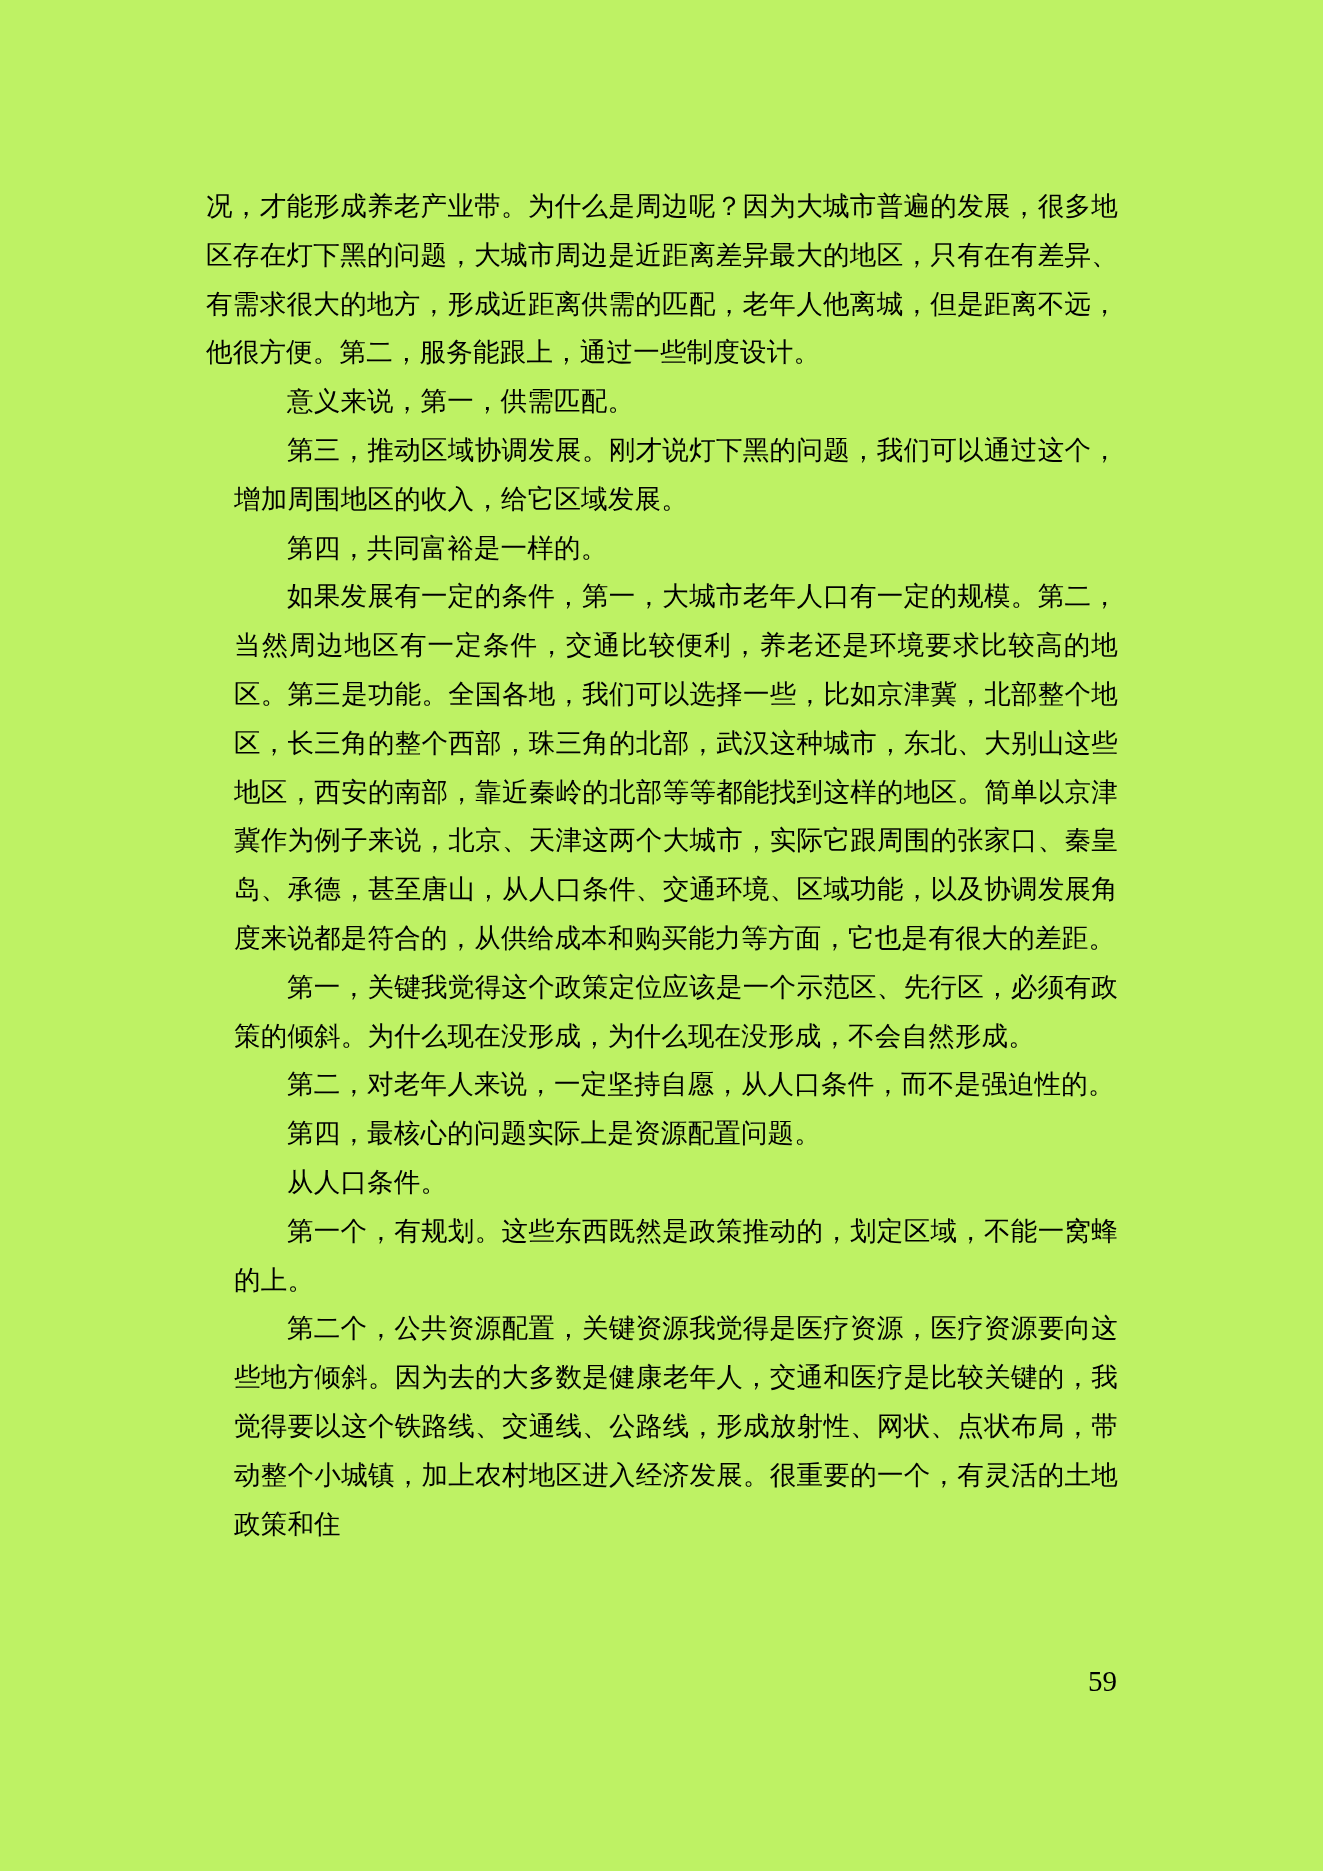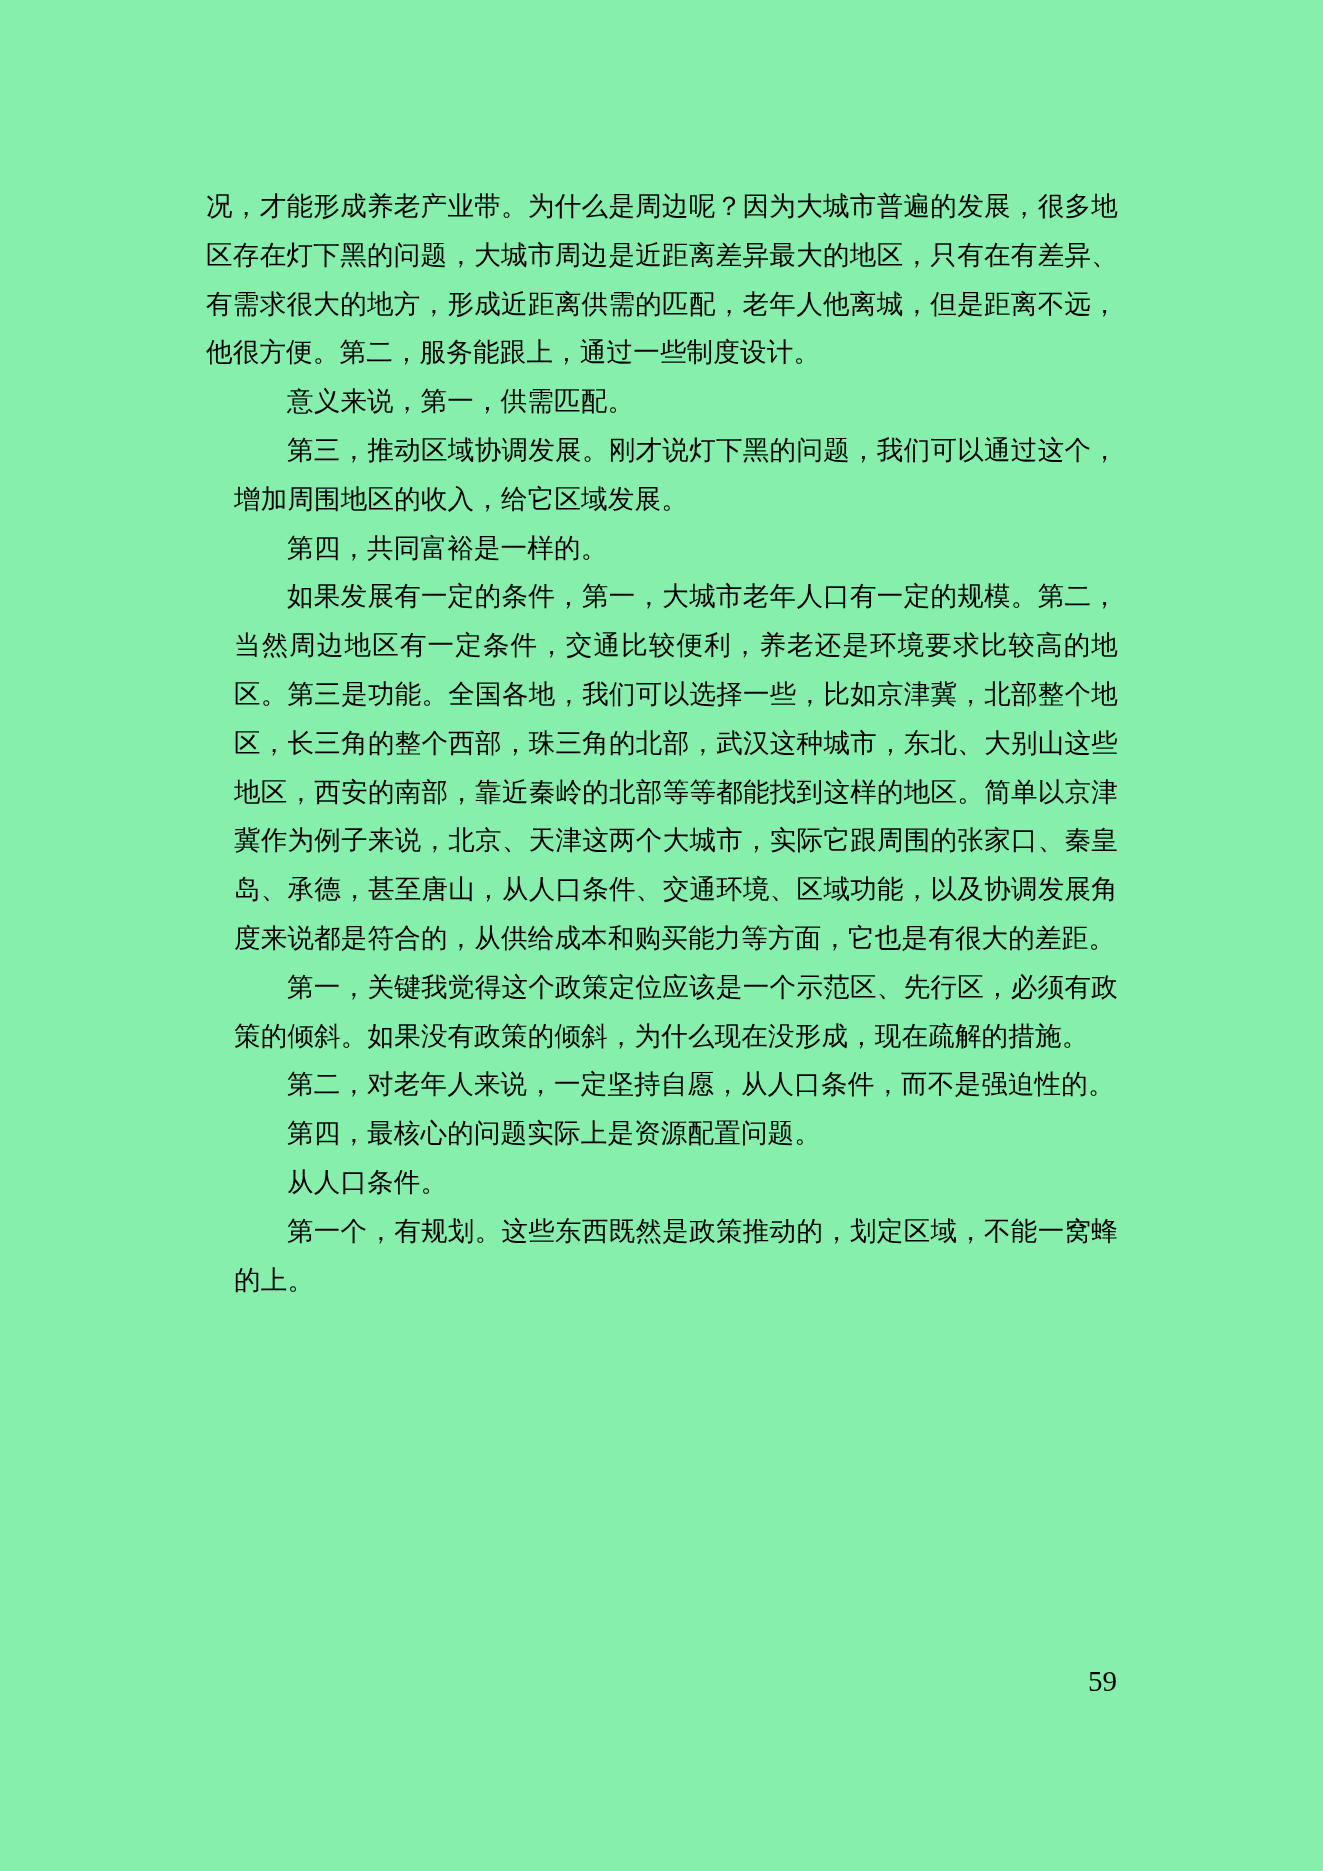--- a/index.html
+++ b/index.html
@@ -11,21 +11,21 @@
     width: 1323px;
     height: 1871px;
     position: relative;
     overflow: hidden;
     color: #000000;
     font-family: "Liberation Serif", "DejaVu Serif", serif;
   }
   .page {
     position: absolute;
     inset: 0;
-    background: #86efac;
+    background: #bef264;
   }
   .content {
     position: absolute;
     left: 206px;
     top: 182px;
     width: 912px;
     font-size: 26.5px;
     line-height: 48.8px;
     text-align: justify;
     text-justify: inter-ideograph;
@@ -51,20 +51,21 @@
 </head>
 <body>
 
 <div class="page">
   <div class="content" id="paragraphs">
       <p class="para">况，才能形成养老产业带。为什么是周边呢？因为大城市普遍的发展，很多地区存在灯下黑的问题，大城市周边是近距离差异最大的地区，只有在有差异、有需求很大的地方，形成近距离供需的匹配，老年人他离城，但是距离不远，他很方便。第二，服务能跟上，通过一些制度设计。</p>
       <p class="para indent">意义来说，第一，供需匹配。</p>
       <p class="para indent">第三，推动区域协调发展。刚才说灯下黑的问题，我们可以通过这个，增加周围地区的收入，给它区域发展。</p>
       <p class="para indent">第四，共同富裕是一样的。</p>
       <p class="para indent">如果发展有一定的条件，第一，大城市老年人口有一定的规模。第二，当然周边地区有一定条件，交通比较便利，养老还是环境要求比较高的地区。第三是功能。全国各地，我们可以选择一些，比如京津冀，北部整个地区，长三角的整个西部，珠三角的北部，武汉这种城市，东北、大别山这些地区，西安的南部，靠近秦岭的北部等等都能找到这样的地区。简单以京津冀作为例子来说，北京、天津这两个大城市，实际它跟周围的张家口、秦皇岛、承德，甚至唐山，从人口条件、交通环境、区域功能，以及协调发展角度来说都是符合的，从供给成本和购买能力等方面，它也是有很大的差距。</p>
-      <p class="para indent">第一，关键我觉得这个政策定位应该是一个示范区、先行区，必须有政策的倾斜。如果没有政策的倾斜，为什么现在没形成，现在疏解的措施。</p>
+      <p class="para indent">第一，关键我觉得这个政策定位应该是一个示范区、先行区，必须有政策的倾斜。为什么现在没形成，为什么现在没形成，不会自然形成。</p>
       <p class="para indent">第二，对老年人来说，一定坚持自愿，从人口条件，而不是强迫性的。</p>
       <p class="para indent">第四，最核心的问题实际上是资源配置问题。</p>
       <p class="para indent">从人口条件。</p>
       <p class="para indent">第一个，有规划。这些东西既然是政策推动的，划定区域，不能一窝蜂的上。</p>
+      <p class="para indent">第二个，公共资源配置，关键资源我觉得是医疗资源，医疗资源要向这些地方倾斜。因为去的大多数是健康老年人，交通和医疗是比较关键的，我觉得要以这个铁路线、交通线、公路线，形成放射性、网状、点状布局，带动整个小城镇，加上农村地区进入经济发展。很重要的一个，有灵活的土地政策和住</p>
     </div>
   <div class="page-number">59</div>
 </div>
 
 </body></html>

